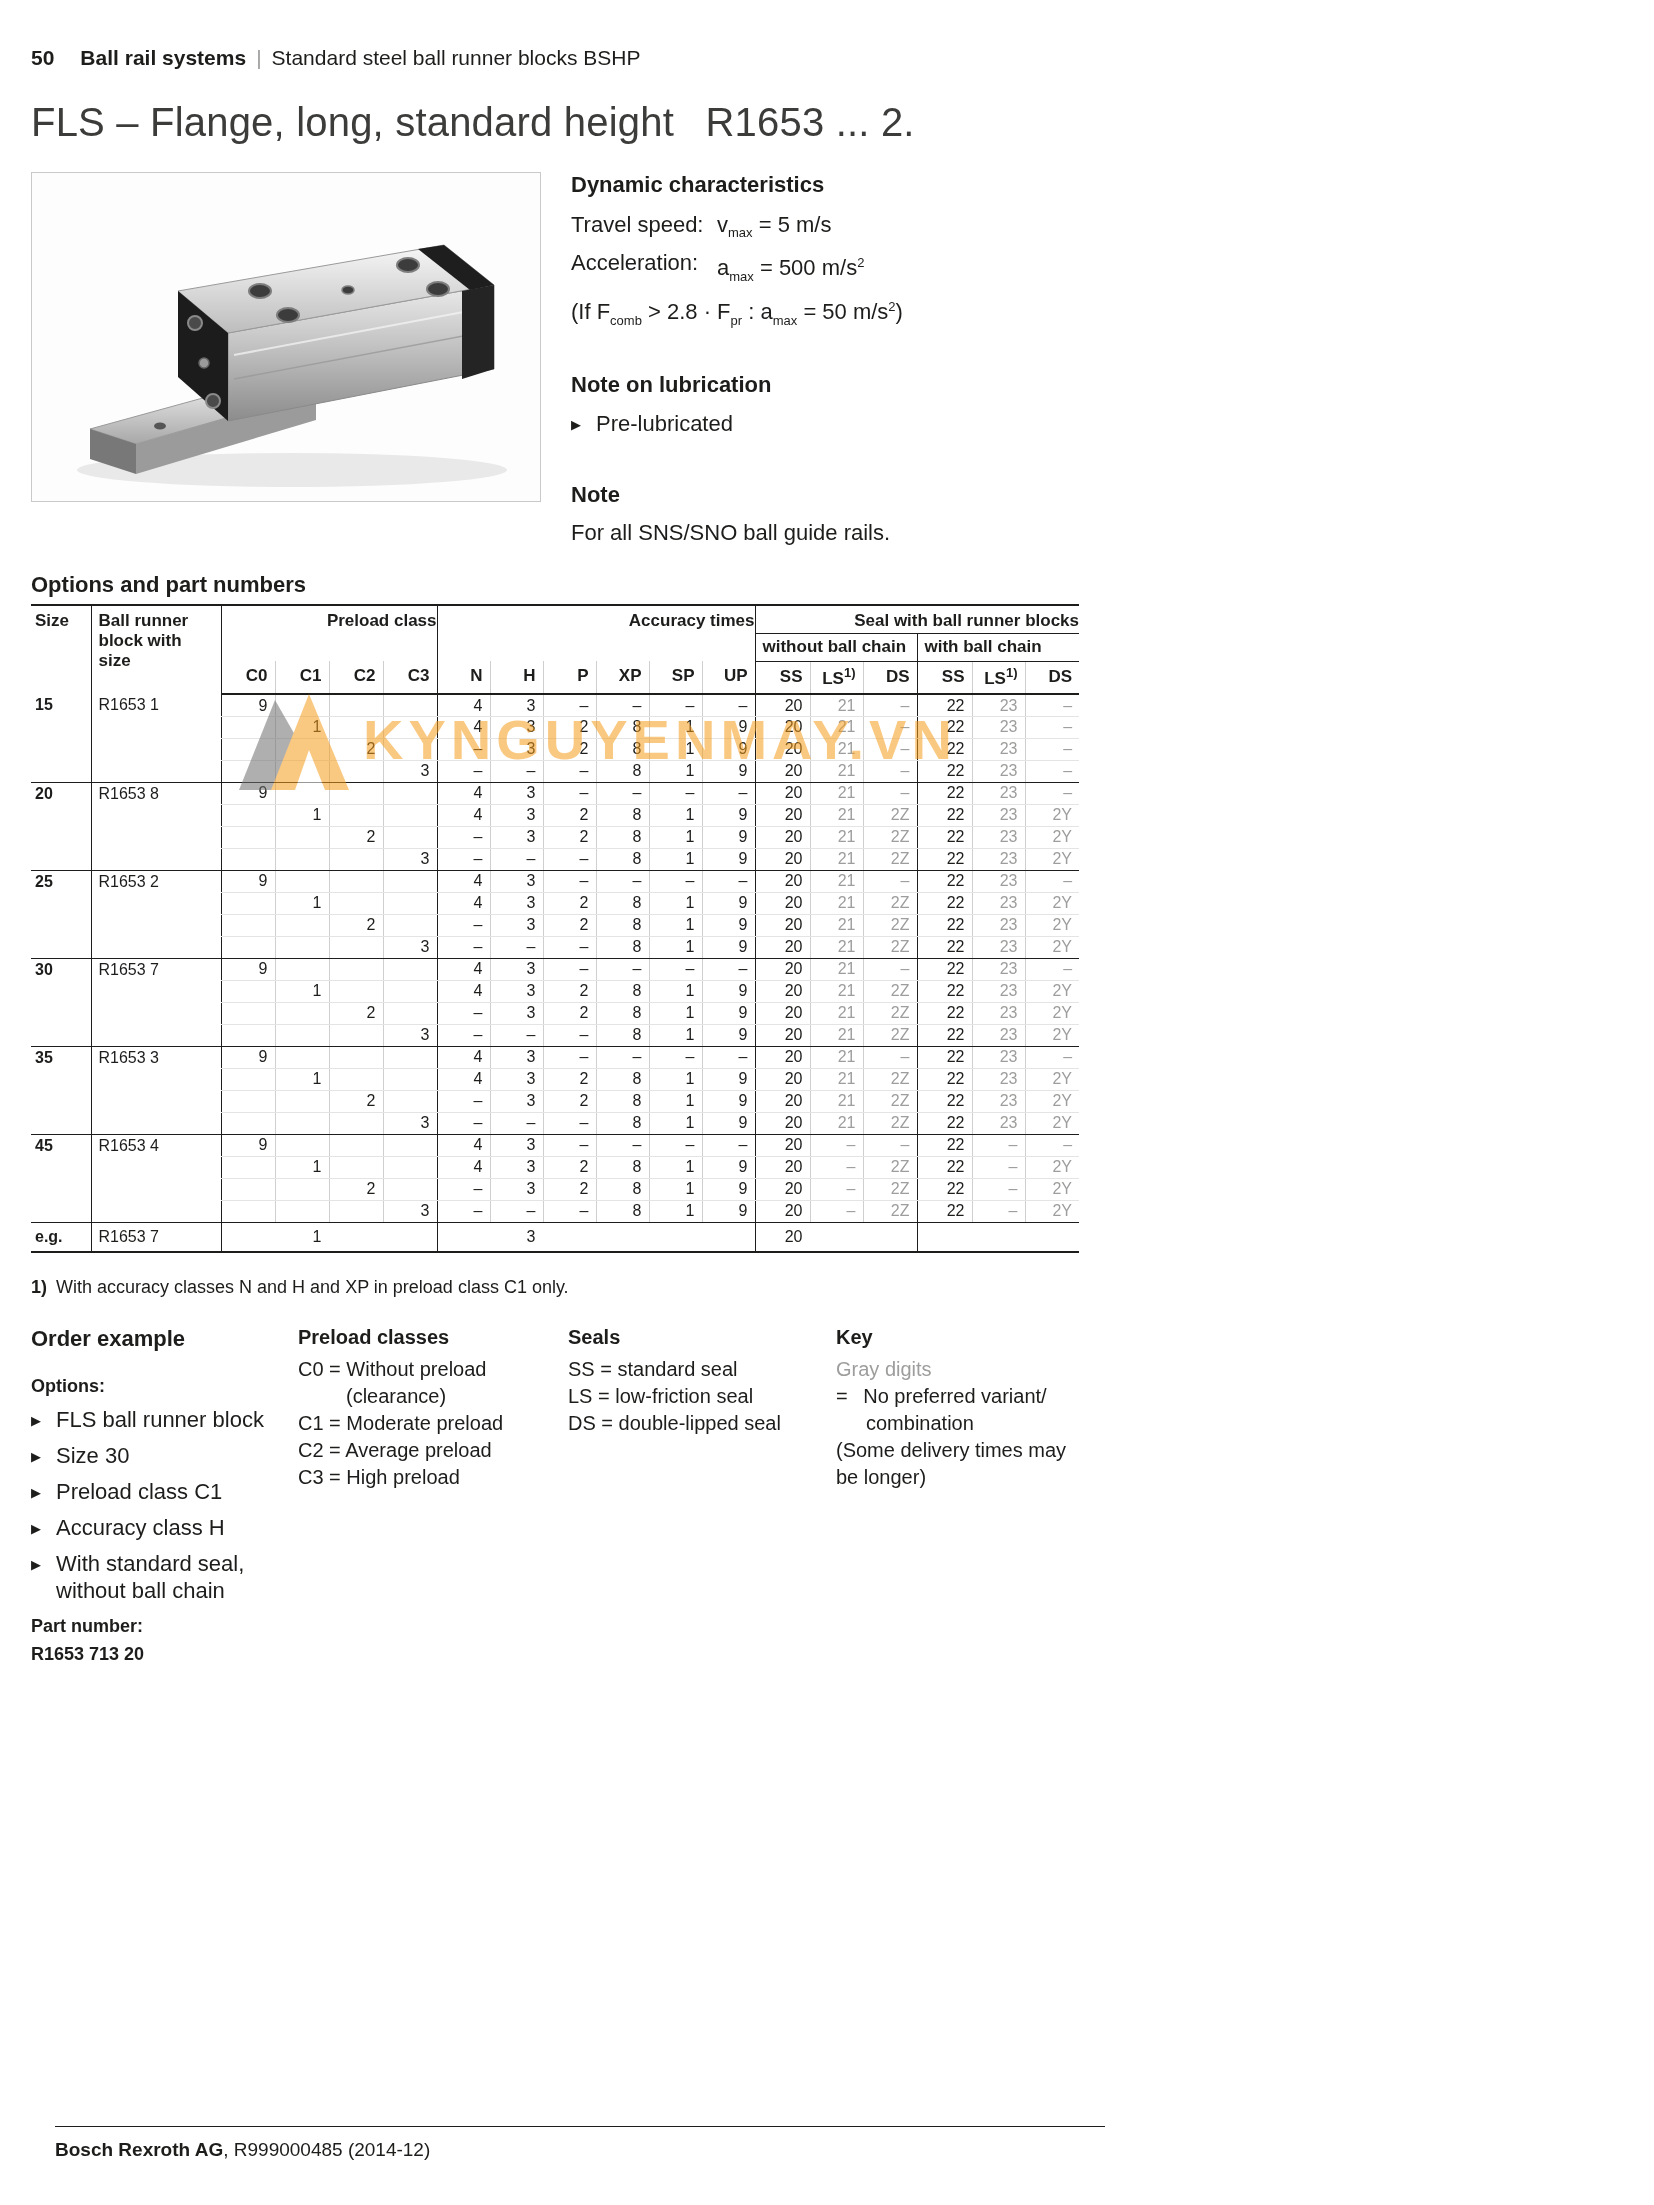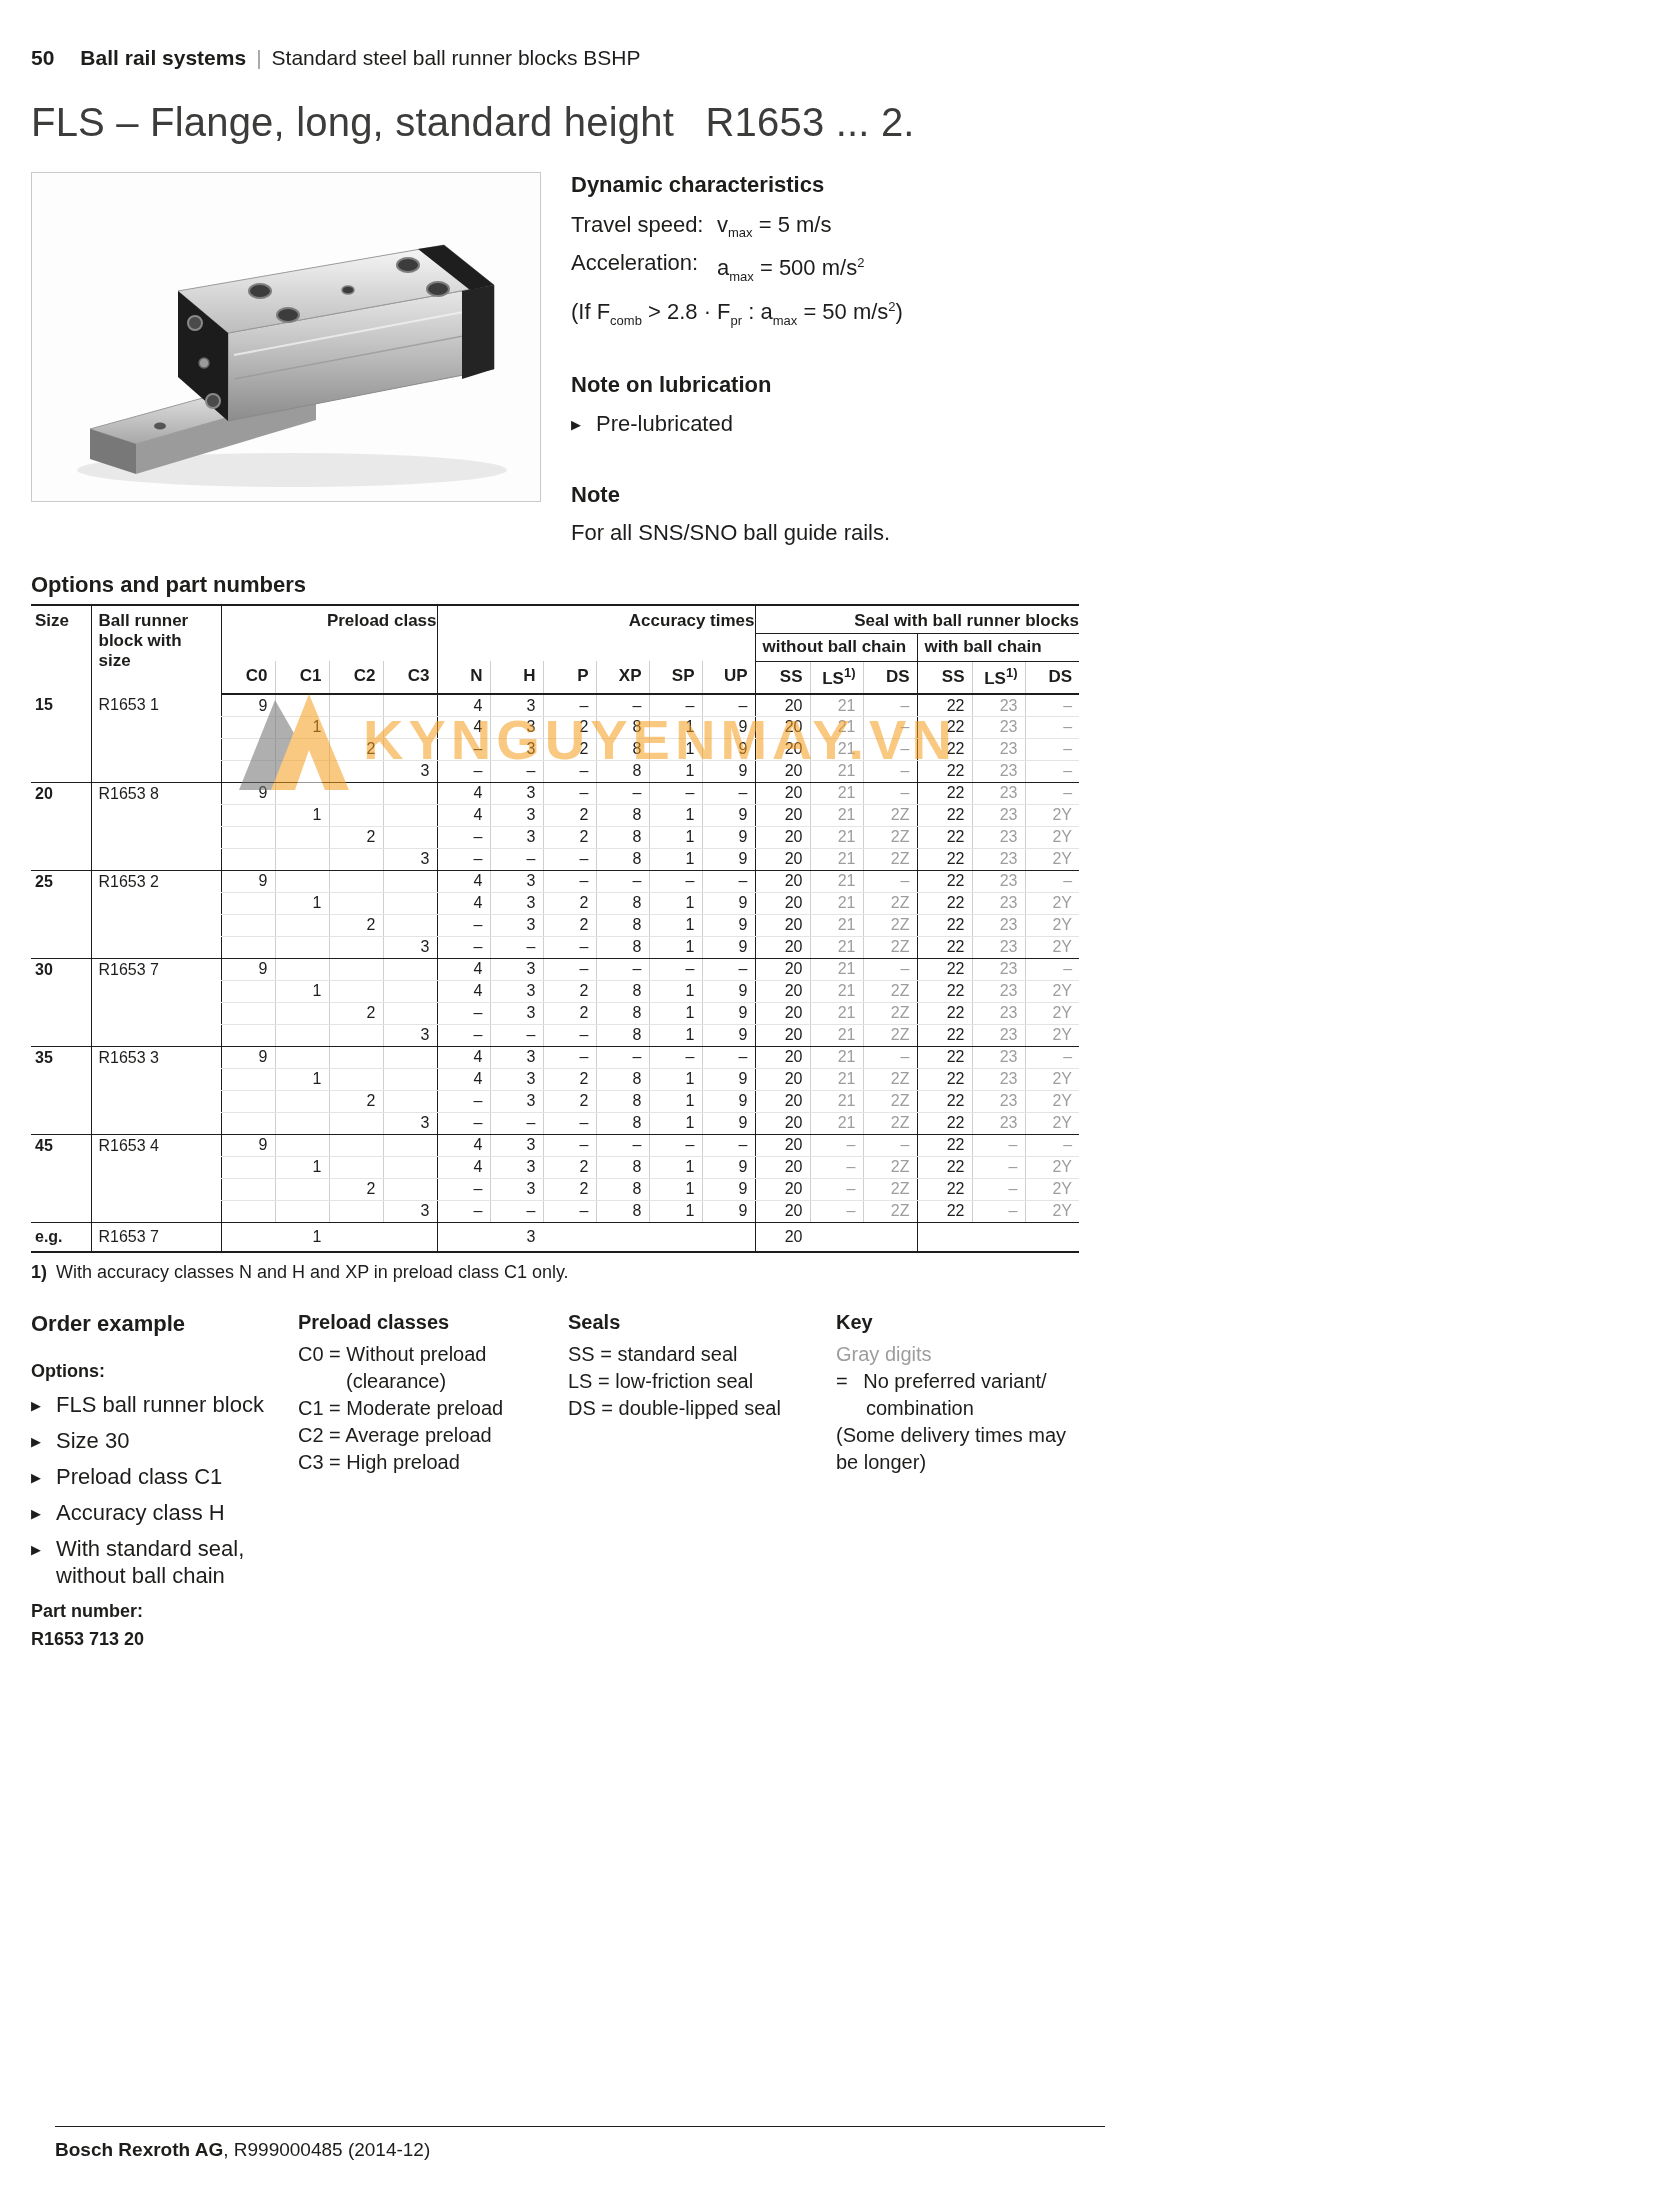--- a/index.html
+++ b/index.html
@@ -45,21 +45,21 @@
   td.num { text-align:right; font-size:16px; height:22px; padding:0 7px 0 0; border-left:1px solid #cfcfcf; border-bottom:1px solid #e4e4e4; }
   td.num.gb { border-left:1px solid #1d1d1b; }
   td.num.gray { color:var(--gray-digit,#9d9d9c); }
   tr.gend td { border-bottom:1px solid #1d1d1b; }
   td.sz { font-weight:bold; font-size:16px; text-align:left; vertical-align:top; padding:2px 0 0 4px; border-bottom:1px solid #1d1d1b; }
   td.blk { font-size:16px; text-align:left; vertical-align:top; padding:2px 0 0 7px; border-left:1px solid #1d1d1b; border-bottom:1px solid #1d1d1b; }
   tr.exrow td { border-bottom:2px solid #1d1d1b; height:30px; vertical-align:middle; padding-top:0; }
   tr.exrow td.num { border-left-color:transparent; }
   tr.exrow td.num.gb { border-left:1px solid #1d1d1b; }
   tr.exrow td.sz, tr.exrow td.blk { vertical-align:middle; }
-  .footnote { margin-top:9px; font-size:18px; }
+  .footnote { margin-top:24px; font-size:18px; }
   .footnote b { margin-right:9px; }
 
   
   .bottom { display:flex; margin-top:28px; width:1050px; }
   .col1 { width:267px; }
   .col2 { width:270px; }
   .col3 { width:268px; }
   .col4 { width:245px; }
   .h3b { font-size:22px; font-weight:bold; margin-bottom:20px; }
   .h3s { font-size:20px; font-weight:bold; margin-bottom:7px; }

